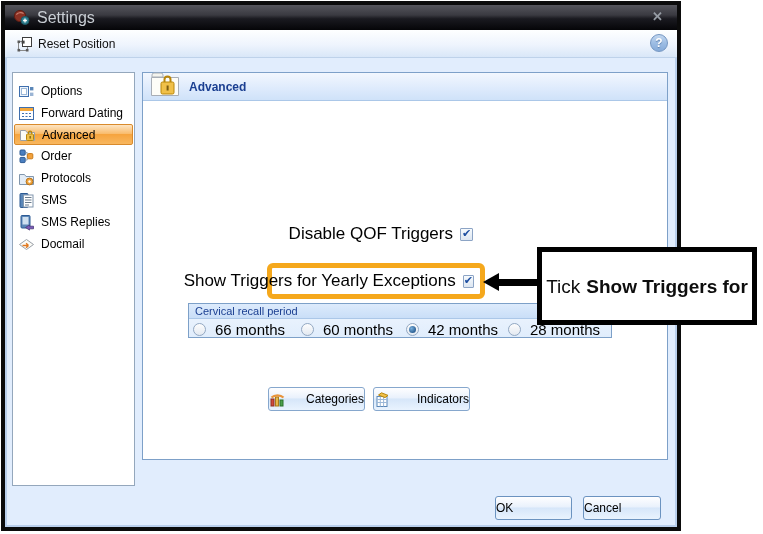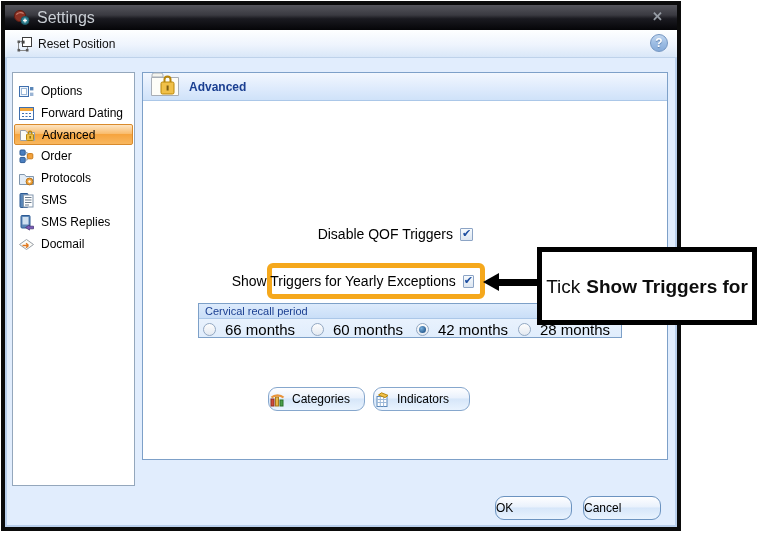--- a/index.html
+++ b/index.html
@@ -26,37 +26,37 @@
   .side-item .icon{width:17px;height:17px;flex:0 0 17px;}
   .side-item.selected{background:linear-gradient(180deg,#fde4c2 0%,#f9bd6e 45%,#f6a43e 50%,#f8b75f 100%);border:1px solid #d98a2b;border-radius:2px;height:21px;}
 
   
   .main{position:absolute;left:137px;top:67px;width:526px;height:388px;background:#fff;border:1px solid #7da0c8;}
   .main-header{position:relative;height:28px;background:linear-gradient(180deg,#f2f7fe 0%,#ddeafc 60%,#cfe2f9 100%);border-bottom:1px solid #abc7e8;display:flex;align-items:center;padding-left:46px;}
   .main-header .hdr-icon{position:absolute;left:6px;top:-4px;width:32px;height:30px;}
   .main-header .hdr-title{font-size:12px;font-weight:bold;color:#1b3f91;}
 
   .chk-row{position:absolute;left:0;top:152px;width:330px;height:18px;display:flex;align-items:center;justify-content:flex-end;gap:7px;}
-  .chk-label{font-size:14px;color:#000;white-space:nowrap;}
+  .chk-label{font-size:17px;color:#000;white-space:nowrap;}
   .checkbox{width:13px;height:13px;border:1px solid #8ca4c5;background:linear-gradient(180deg,#f6fafd 0%,#dde6f1 100%);display:flex;align-items:center;justify-content:center;border-radius:1px;}
   .checkbox.checked::after{content:"✔";font-size:11px;color:#1d4ea0;margin-top:-2px;}
 
   .highlight-box{position:absolute;left:124px;top:190px;width:218px;height:36px;border:5px solid #f5a81c;border-radius:6px;background:#fff;display:flex;align-items:center;justify-content:flex-end;gap:7px;padding-right:6px;}
 
   
-  .cervical{position:absolute;left:55px;top:230px;width:424px;height:35px;border:1px solid #7da0c8;background:linear-gradient(180deg,#f0f6fe 0%,#e0edfc 100%);text-align:center;}
+  .cervical{position:absolute;left:45px;top:230px;width:424px;height:35px;border:1px solid #7da0c8;background:linear-gradient(180deg,#f0f6fe 0%,#e0edfc 100%);text-align:center;}
   .cervical-hdr{height:15px;background:linear-gradient(180deg,#ddebfc 0%,#c9def7 100%);border-bottom:1px solid #abc7e8;font-size:11px;color:#1b3f91;padding-left:6px;display:flex;align-items:center;}
   .cervical-row{position:relative;height:18px;}
   .radio-opt{position:absolute;top:2px;display:flex;align-items:center;gap:9px;}
   .radio{width:13px;height:13px;border-radius:50%;border:1px solid #93a8c2;background:linear-gradient(180deg,#fdfdfd 0%,#e3e9f1 100%);display:flex;align-items:center;justify-content:center;}
   .radio.selected::after{content:"";width:7px;height:7px;border-radius:50%;background:radial-gradient(circle at 35% 35%,#79b0dd 0%,#2d6094 70%);}
   .radio-label{font-size:15px;color:#000;}
 
   
-  .btn{display:flex;align-items:center;justify-content:flex-start;gap:6px;font-size:12px;color:#000;border:1px solid #86a7cd;border-radius:9px;background:linear-gradient(180deg,#fefeff 0%,#e9f1fc 45%,#d6e6f9 50%,#e9f3fe 100%);}
+  .btn{display:flex;align-items:center;justify-content:space-between;gap:6px;font-size:12px;color:#000;border:1px solid #86a7cd;border-radius:3px;background:linear-gradient(180deg,#fefeff 0%,#e9f1fc 45%,#d6e6f9 50%,#e9f3fe 100%);}
   .btn .icon{width:17px;height:17px;}
   .btn-categories{position:absolute;left:125px;top:314px;width:97px;height:24px;}
   .btn-indicators{position:absolute;left:230px;top:314px;width:97px;height:24px;}
   .btn-ok{position:absolute;left:490px;top:491px;width:77px;height:24px;border-color:#6b93c0;}
   .btn-cancel{position:absolute;left:578px;top:491px;width:78px;height:24px;border-color:#6b93c0;}
 
   
   .callout{position:absolute;left:537px;top:247px;width:220px;height:78px;border:5px solid #000;background:#fff;display:flex;flex-direction:column;align-items:center;justify-content:center;line-height:25px;font-size:19px;color:#0d0d0d;text-align:center;}
   .callout .bold{font-weight:bold;}
   .callout .prefix{font-weight:normal;margin-right:6px;}

